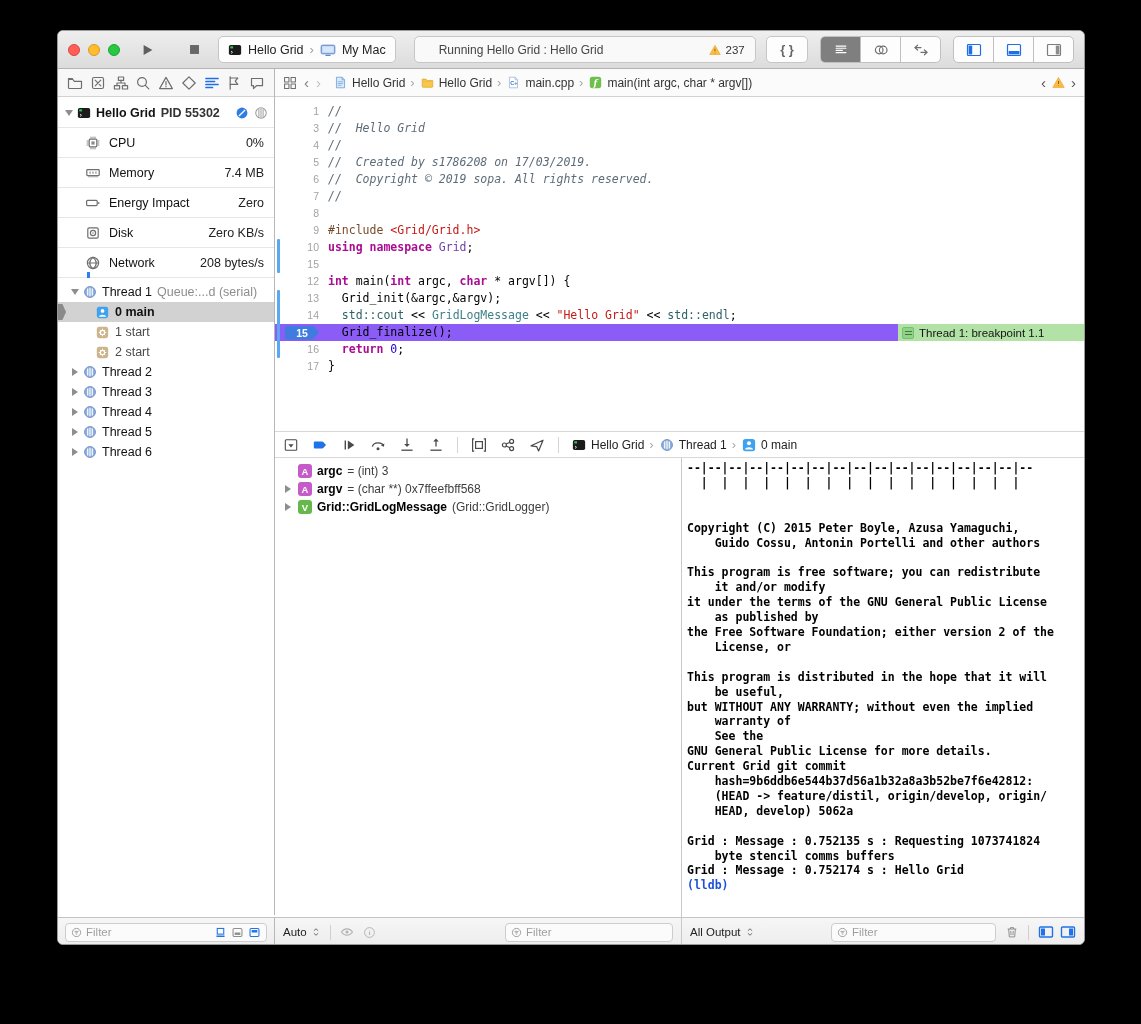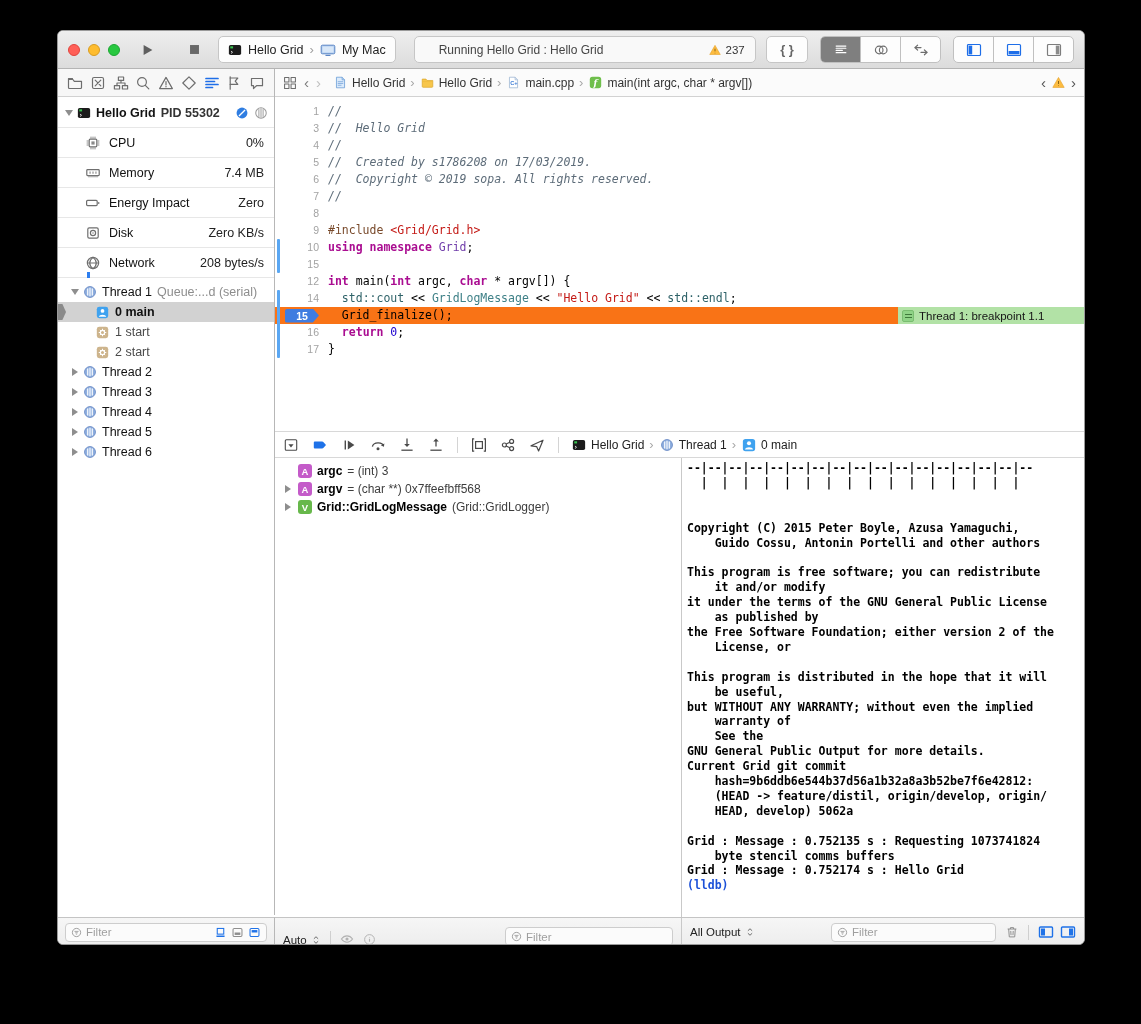--- a/index.html
+++ b/index.html
@@ -69,21 +69,21 @@
   .crumb .csep{color:#a8a8a8;font-size:13px}
   .jb-right{margin-left:auto;display:flex;align-items:center;gap:6px;color:#555;font-size:14px}
 
   
   .editor{position:absolute;left:217px;top:66px;right:0;height:334px;background:#fff;overflow:hidden}
   .code{position:relative;padding-top:6px;font-family:"DejaVu Sans Mono",monospace;font-size:11.5px}
   .code-line{height:17px;line-height:17px;white-space:pre;position:relative}
   .code-line .gutter{display:inline-block;width:44px;text-align:right;padding-right:0;color:#a3a3a3;
     font-size:10.5px;font-family:"Liberation Sans",sans-serif;vertical-align:top}
   .code-line .src{margin-left:9px}
-  .code-line.current{background:#f97316}
+  .code-line.current{background:#8b5cf6}
   .linebadge{display:inline-block;width:34px;height:14px;margin-top:1.5px;background:#3f7ce0;color:#fff;
     font:700 10.5px "Liberation Sans",sans-serif;text-align:center;line-height:14px;
     clip-path:polygon(0 0,82% 0,100% 50%,82% 100%,0 100%);border-radius:2px}
   .changebar{position:absolute;left:2px;width:3px;background:#5aa7f3;border-radius:1px}
   .bp-note{position:absolute;right:0;top:0;height:17px;width:186px;background:#b2e2a6;display:flex;align-items:center;
     gap:5px;padding-left:4px;box-sizing:border-box;font:11.5px "Liberation Sans",sans-serif;color:#151515}
   .notesq{width:12px;height:12px;background:#8fd386;border:1px solid #79bd70;border-radius:2px;box-sizing:border-box;
     display:flex;flex-direction:column;justify-content:center;gap:2px;align-items:center}
   .notesq i{display:block;width:7px;height:1px;background:#3f7a3a}
 
@@ -106,21 +106,21 @@
 
   
   .botbar{position:absolute;top:886px;height:29px;background:linear-gradient(#f6f6f6,#ededed);border-top:1px solid #c4c4c4;box-sizing:border-box}
   .nav-bot{left:0;width:217px;border-right:1px solid #b7b7b7;display:flex;align-items:center;padding:0 7px}
   .main-bot{left:217px;right:0}
   .ffield{display:flex;align-items:center;gap:4px;height:19px;background:#fbfbfb;border:1px solid #cdcdcd;border-radius:4px;
     padding:0 5px;box-sizing:border-box}
   .ffield input{border:none;outline:none;background:transparent;font-size:11.5px;color:#333;width:100%;padding:0;
     font-family:"Liberation Sans",sans-serif}
   .ffield input::placeholder{color:#9f9f9f}
-  .mb-vars{position:absolute;left:0;top:0;width:406px;height:100%;display:flex;align-items:flex-end;padding:0 8px;box-sizing:border-box;gap:9px}
+  .mb-vars{position:absolute;left:0;top:0;width:406px;height:100%;display:flex;align-items:center;padding:0 8px;box-sizing:border-box;gap:9px}
   .mb-con{position:absolute;left:406px;top:0;right:0;height:100%;display:flex;align-items:center;padding:0 8px;box-sizing:border-box;gap:9px;border-left:1px solid #c9c9c9}
   .popup{display:flex;align-items:center;gap:4px;font-size:11.5px;color:#222}
   .vdivider{width:1px;height:15px;background:#cfcfcf}
   .toggle2{display:flex;gap:6px;align-items:center}
 </style>
 </head>
 <body>
 
 <div class="window">
 
@@ -534,20 +534,21 @@
         <div class="code-line"><span class="gutter">3</span><span class="src"><span style="color: rgb(93, 108, 121); font-style: italic;">//  Hello Grid</span></span></div>
         <div class="code-line"><span class="gutter">4</span><span class="src"><span style="color: rgb(93, 108, 121); font-style: italic;">//</span></span></div>
         <div class="code-line"><span class="gutter">5</span><span class="src"><span style="color: rgb(93, 108, 121); font-style: italic;">//  Created by s1786208 on 17/03/2019.</span></span></div>
         <div class="code-line"><span class="gutter">6</span><span class="src"><span style="color: rgb(93, 108, 121); font-style: italic;">//  Copyright © 2019 sopa. All rights reserved.</span></span></div>
         <div class="code-line"><span class="gutter">7</span><span class="src"><span style="color: rgb(93, 108, 121); font-style: italic;">//</span></span></div>
         <div class="code-line"><span class="gutter">8</span><span class="src"></span></div>
         <div class="code-line"><span class="gutter">9</span><span class="src"><span style="color: rgb(120, 73, 42);">#include </span><span style="color: rgb(196, 26, 22);">&lt;Grid/Grid.h&gt;</span></span></div>
         <div class="code-line"><span class="gutter">10</span><span class="src"><span style="color: rgb(170, 13, 145); font-weight: 700;">using</span><span style="color: rgb(0, 0, 0);"> </span><span style="color: rgb(170, 13, 145); font-weight: 700;">namespace</span><span style="color: rgb(0, 0, 0);"> </span><span style="color: rgb(112, 61, 170);">Grid</span><span style="color: rgb(0, 0, 0);">;</span></span></div>
         <div class="code-line"><span class="gutter">15</span><span class="src"></span></div>
         <div class="code-line"><span class="gutter">12</span><span class="src"><span style="color: rgb(170, 13, 145); font-weight: 700;">int</span><span style="color: rgb(0, 0, 0);"> main(</span><span style="color: rgb(170, 13, 145); font-weight: 700;">int</span><span style="color: rgb(0, 0, 0);"> argc, </span><span style="color: rgb(170, 13, 145); font-weight: 700;">char</span><span style="color: rgb(0, 0, 0);"> * argv[]) {</span></span></div>
+        <div class="code-line"><span class="gutter">13</span><span class="src"><span style="color: rgb(0, 0, 0);">  Grid_init(&amp;argc,&amp;argv);</span></span></div>
         <div class="code-line"><span class="gutter">14</span><span class="src"><span style="color: rgb(0, 0, 0);">  </span><span style="color: rgb(46, 98, 104);">std::cout</span><span style="color: rgb(0, 0, 0);"> &lt;&lt; </span><span style="color: rgb(62, 128, 135);">GridLogMessage</span><span style="color: rgb(0, 0, 0);"> &lt;&lt; </span><span style="color: rgb(196, 26, 22);">"Hello Grid"</span><span style="color: rgb(0, 0, 0);"> &lt;&lt; </span><span style="color: rgb(46, 98, 104);">std::endl</span><span style="color: rgb(0, 0, 0);">;</span></span></div>
         <div class="code-line current"><span class="gutter"><span class="linebadge">15</span></span><span class="src"><span style="color: rgb(0, 0, 0);">  Grid_finalize();</span></span><div class="bp-note"><span class="notesq"><i></i><i></i></span><span>Thread 1: breakpoint 1.1</span></div></div>
         <div class="code-line"><span class="gutter">16</span><span class="src"><span style="color: rgb(0, 0, 0);">  </span><span style="color: rgb(170, 13, 145); font-weight: 700;">return</span><span style="color: rgb(0, 0, 0);"> </span><span style="color: rgb(28, 0, 207);">0</span><span style="color: rgb(0, 0, 0);">;</span></span></div>
         <div class="code-line"><span class="gutter">17</span><span class="src"><span style="color: rgb(0, 0, 0);">}</span></span></div>
         <div class="changebar" style="top: 142px; height: 34px;"></div>
         <div class="changebar" style="top: 193px; height: 68px;"></div>
       </div>
   </div>
 
   <div class="debugbar">
@@ -685,21 +686,21 @@
         <div class="cline">it under the terms of the GNU General Public License</div>
         <div class="cline">    as published by</div>
         <div class="cline">the Free Software Foundation; either version 2 of the</div>
         <div class="cline">    License, or</div>
         <div class="cline">&nbsp;</div>
         <div class="cline">This program is distributed in the hope that it will</div>
         <div class="cline">    be useful,</div>
         <div class="cline">but WITHOUT ANY WARRANTY; without even the implied</div>
         <div class="cline">    warranty of</div>
         <div class="cline">    See the</div>
-        <div class="cline">GNU General Public Output for more details.</div>
+        <div class="cline">GNU General Public License for more details.</div>
         <div class="cline">Current Grid git commit</div>
         <div class="cline">    hash=9b6ddb6e544b37d56a1b32a8a3b52be7f6e42812:</div>
         <div class="cline">    (HEAD -&gt; feature/distil, origin/develop, origin/</div>
         <div class="cline">    HEAD, develop) 5062a</div>
         <div class="cline">&nbsp;</div>
         <div class="cline">Grid : Message : 0.752135 s : Requesting 1073741824</div>
         <div class="cline">    byte stencil comms buffers</div>
         <div class="cline">Grid : Message : 0.752174 s : Hello Grid</div>
         <div class="cline" style="color: rgb(28, 81, 216);">(lldb) </div>
       </div>

